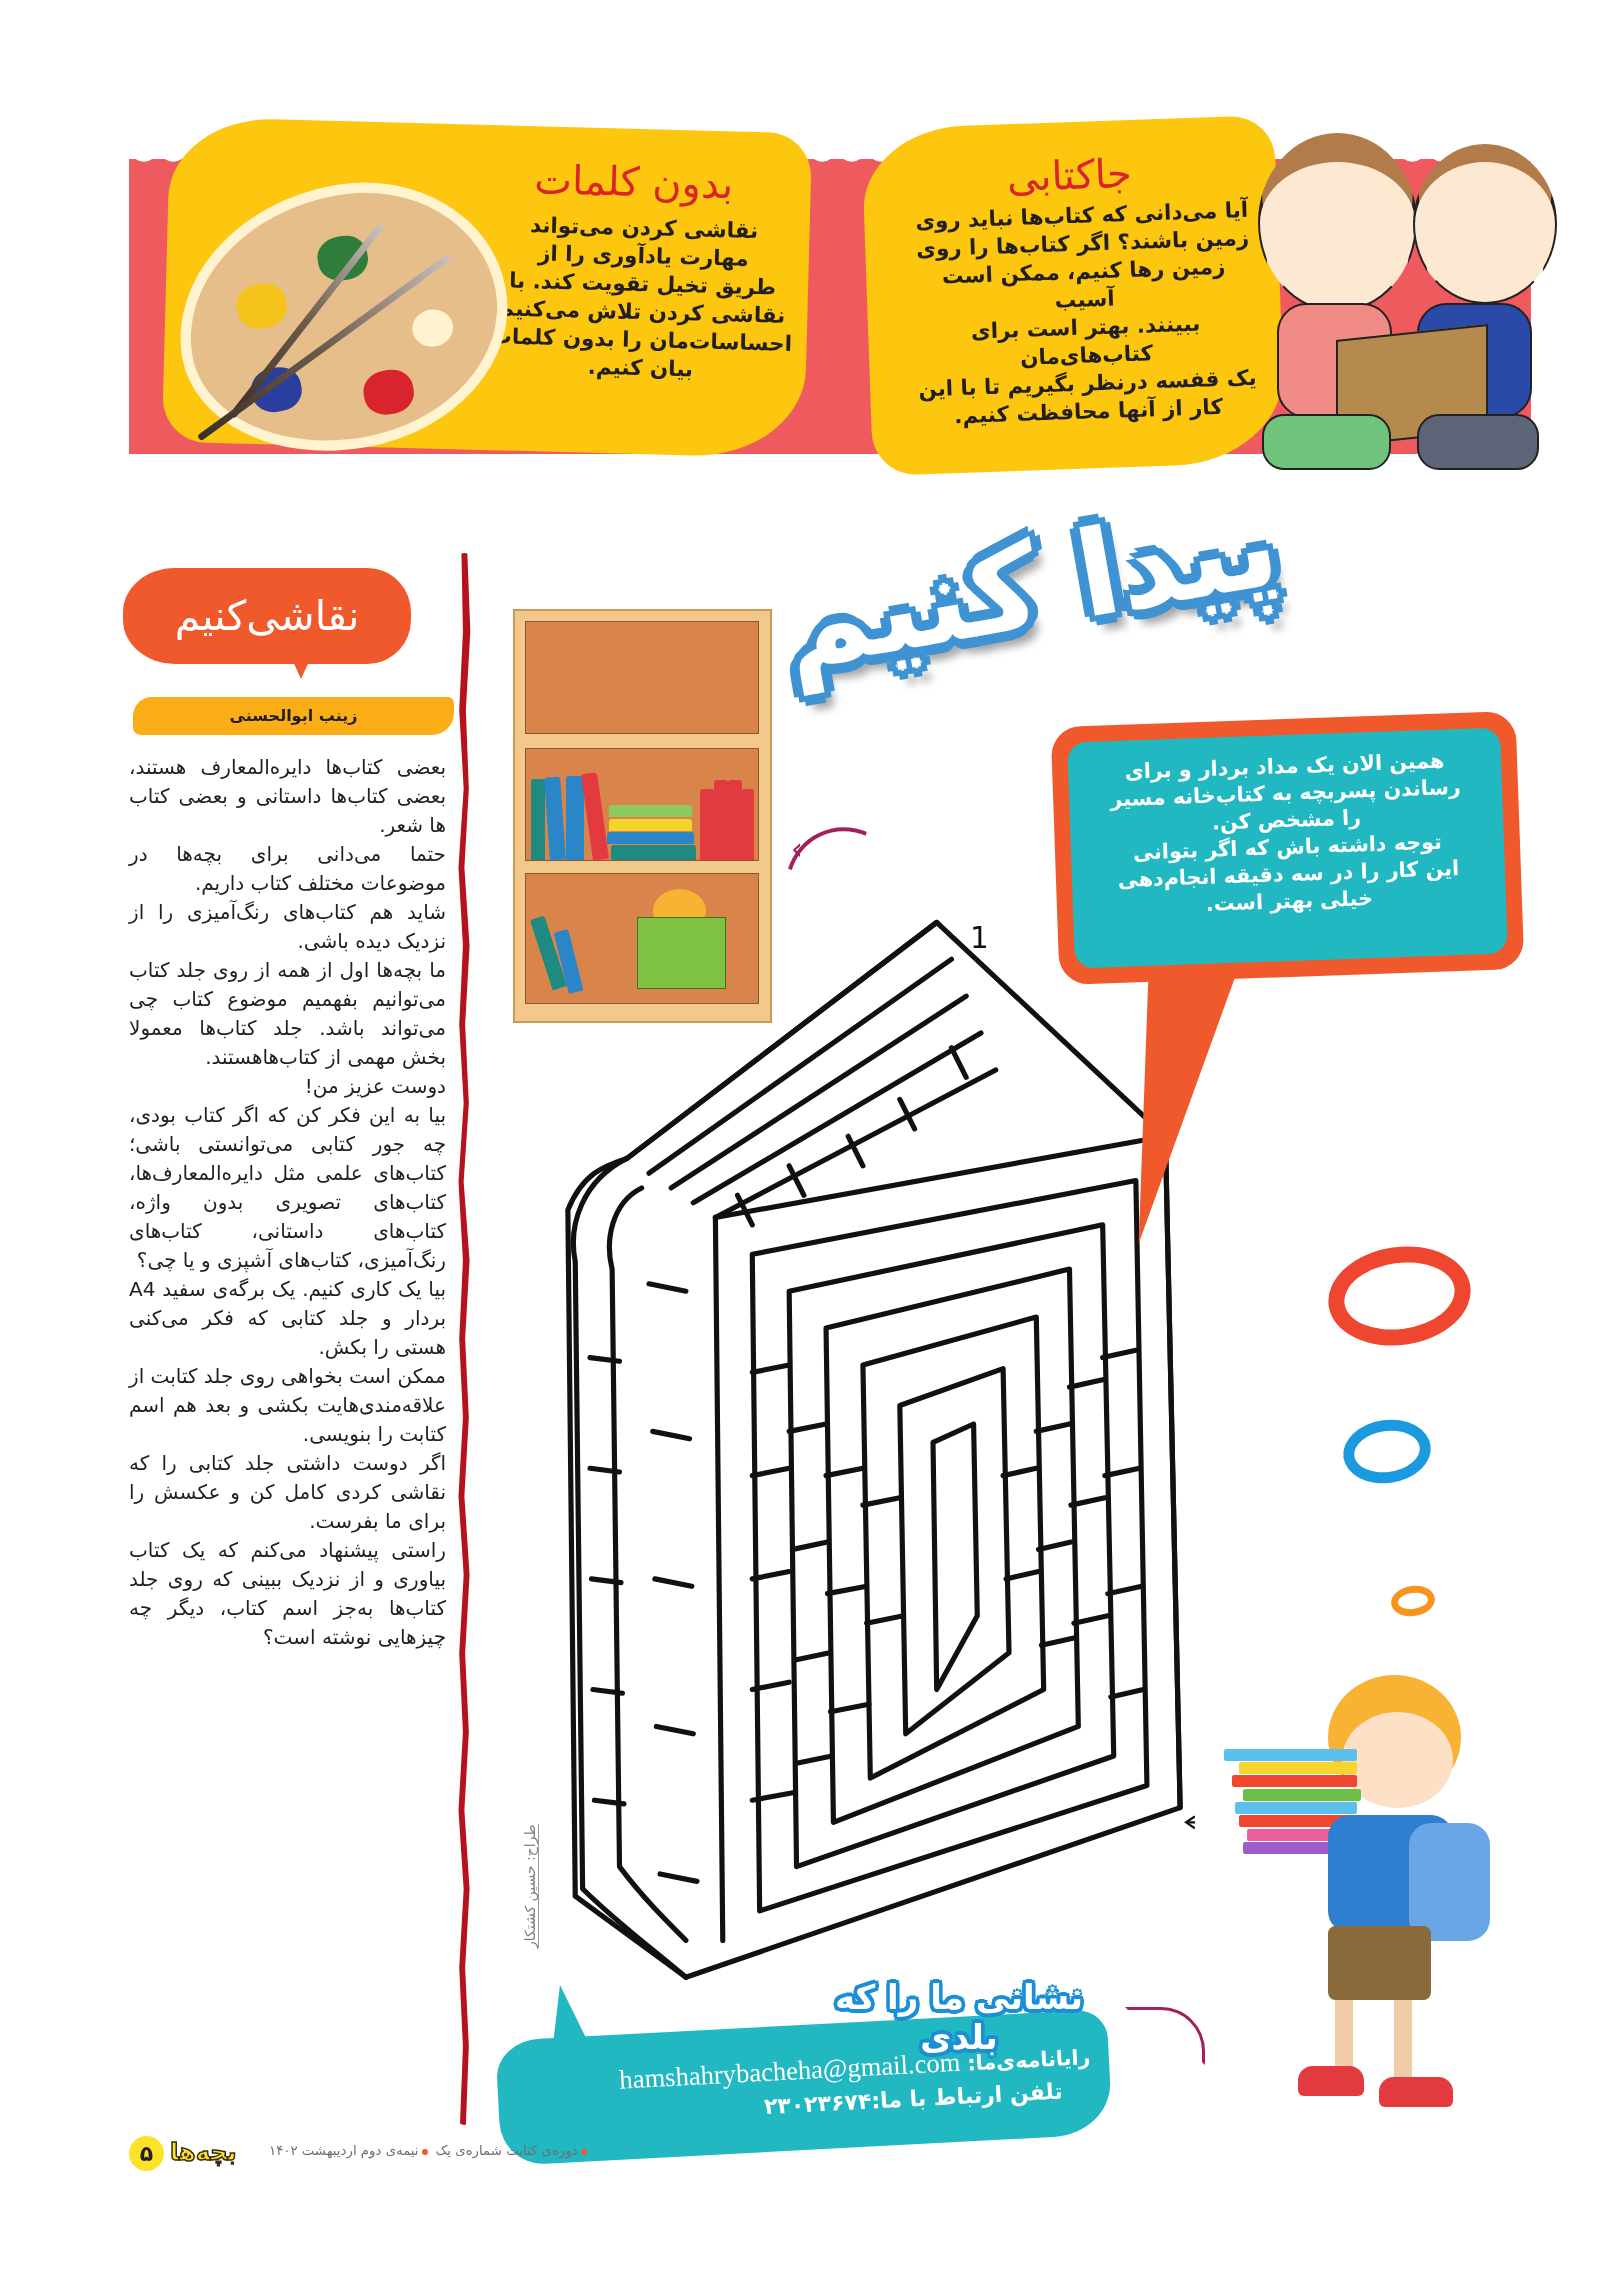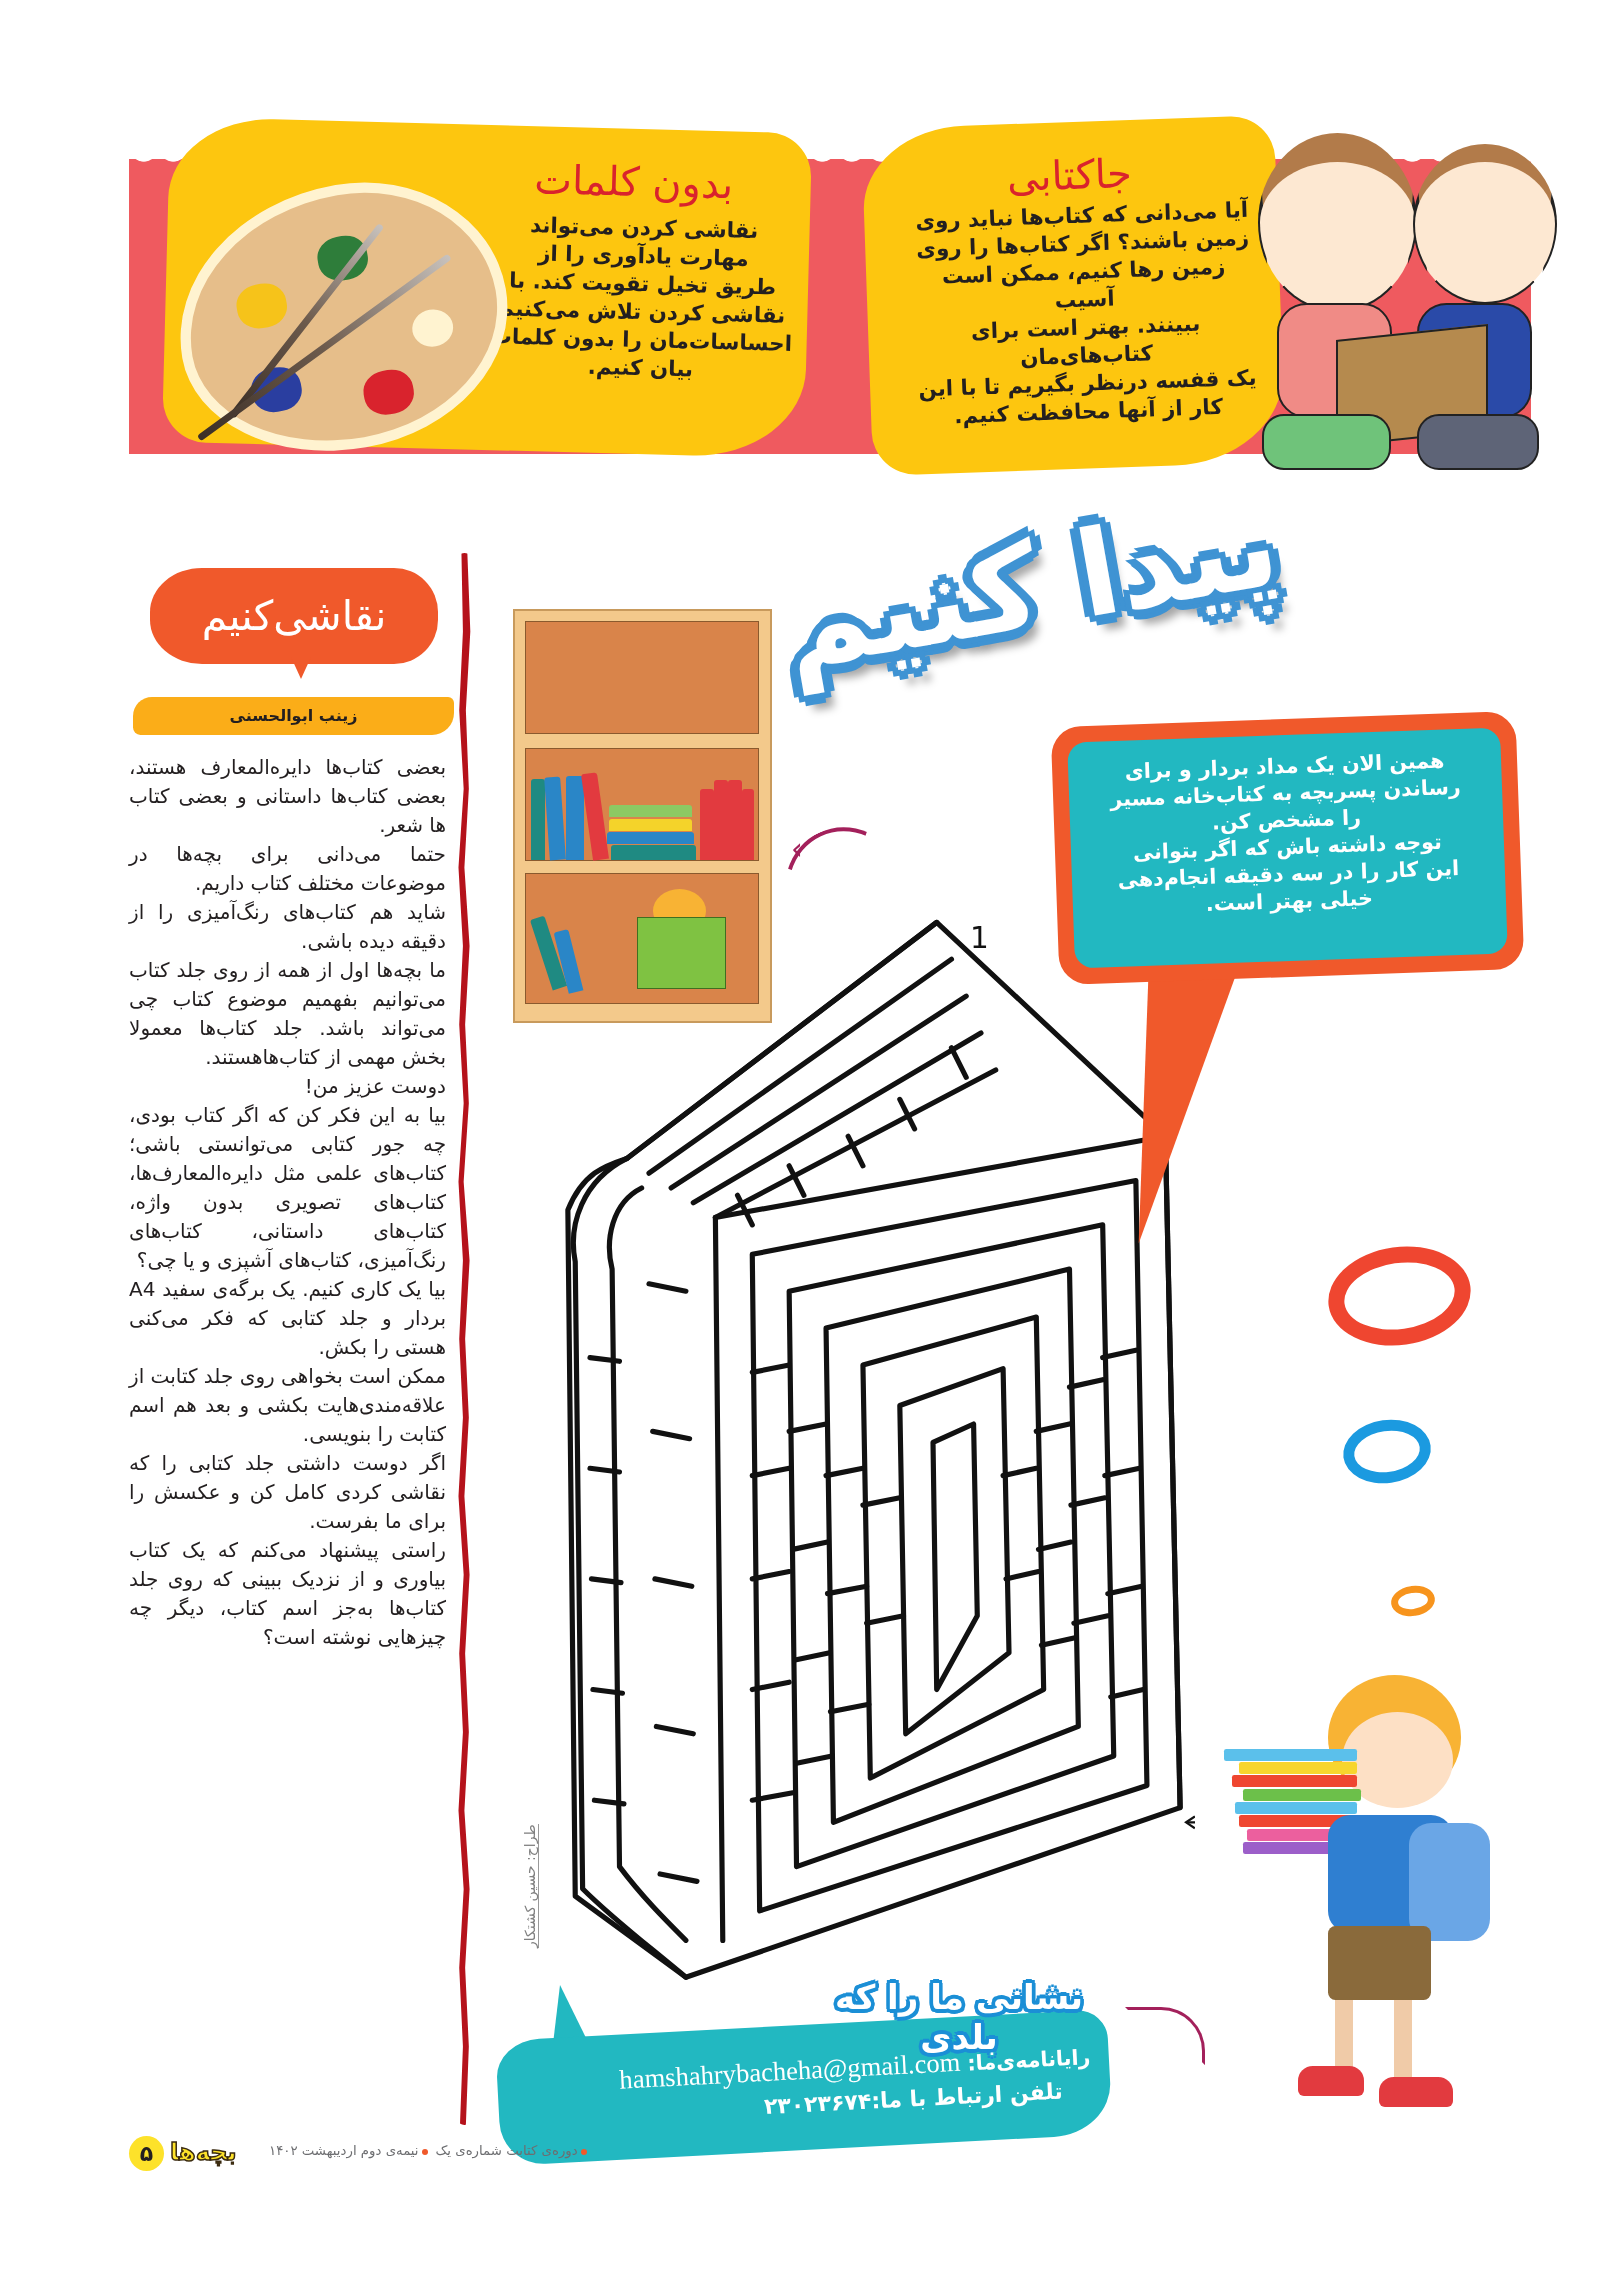--- a/index.html
+++ b/index.html
@@ -17,21 +17,21 @@
   .palette{left:188px;top:196px;width:310px;height:243px;background:#e6be8a;border-radius:55% 45% 50% 50%/55% 50% 50% 45%;transform:rotate(-10deg);box-shadow:0 0 0 10.3px #fff3d0;}
   .blob{position:absolute;border-radius:45%;width:50px;height:44px;}
   .brush{position:absolute;height:7.4px;border-radius:4.4px;background:linear-gradient(90deg,#3a2e26,#6d5b4d,#c8c2bd);transform-origin:left center;}
   
   .kid-head{position:absolute;border:2.2px solid #222;border-radius:50%;background:#fde8d2;}
   
   .headline{left:664px;top:516px;width:738px;height:170px;transform:rotate(-10deg);font-size:118px;font-weight:bold;color:#fff;text-align:center;direction:rtl;
     text-shadow:0 0 0 #3f93d3,-5.9px -5.9px 0 #3f93d3,5.9px -5.9px 0 #3f93d3,-5.9px 5.9px 0 #3f93d3,5.9px 5.9px 0 #3f93d3,0 10.3px 0 #3f93d3,10.3px 0 0 #3f93d3,-10.3px 0 0 #3f93d3,0 -10.3px 0 #3f93d3,7.4px 16px 8.9px rgba(0,0,0,0.35);}
   
   .wavy-line{left:457px;top:553px;width:14.8px;height:1572px;background:repeating-linear-gradient(180deg,#b5121b 0 29.5px,#b5121b 29.5px 59px);border-radius:7.4px;clip-path:polygon(30% 0,70% 0,90% 5%,60% 10%,80% 15%,50% 20%,85% 25%,55% 30%,80% 35%,45% 40%,85% 45%,55% 50%,80% 55%,50% 60%,85% 65%,55% 70%,80% 75%,50% 80%,85% 85%,55% 90%,80% 95%,60% 100%,20% 100%,40% 95%,15% 90%,45% 85%,10% 80%,40% 75%,15% 70%,45% 65%,10% 60%,40% 55%,15% 50%,40% 45%,10% 40%,45% 35%,15% 30%,40% 25%,10% 20%,45% 15%,15% 10%,40% 5%);}
-  .orange-bubble{left:150px;top:568px;width:288px;height:96px;background:#f0592b;border-radius:52px 44px 44px 52px/44px 44px 44px 44px;}
+  .orange-bubble{left:123px;top:568px;width:288px;height:96px;background:#f0592b;border-radius:52px 44px 44px 52px/44px 44px 44px 44px;}
   .orange-bubble-tail{left:291px;top:657px;width:0;height:0;border-left:10.3px solid transparent;border-right:10.3px solid transparent;border-top:22px solid #f0592b;}
   .bubble-title{color:#fff;font-size:41px;text-align:center;line-height:96px;direction:rtl;}
   .author-bar{left:133px;top:697px;width:321px;height:38px;background:#fbad18;border-radius:19px 5.9px 22px 7.4px;}
   .author{font-size:16px;font-weight:bold;text-align:center;line-height:38px;direction:rtl;}
   .article{left:129px;top:753px;width:317px;direction:rtl;text-align:justify;font-size:20px;line-height:29px;}
   .article p{margin:0;}
   
   .shelf{left:513px;top:609px;width:255px;height:410px;background:#f3c98b;border:2.2px solid #c89a5c;}
   .shelf-cell{position:absolute;left:10.3px;width:232px;background:#d9844a;border:1.5px solid #8a5a2e;}
   .book{position:absolute;bottom:0;border-radius:3px 3px 0 0;}
@@ -118,21 +118,21 @@
 </div>
 <div class="abs orange-bubble-tail"></div>
 <div class="abs author-bar">
   <div class="author">زینب ابوالحسنی</div>
 </div>
 <div class="abs wavy-line"></div>
 
 <div class="abs article">
   <p>بعضی کتاب‌ها دایره‌المعارف هستند، بعضی کتاب‌ها داستانی و بعضی کتاب ها شعر.</p>
   <p>حتما می‌دانی برای بچه‌ها در موضوعات مختلف کتاب داریم.</p>
-  <p>شاید هم کتاب‌های رنگ‌آمیزی را از دقیقه دیده باشی.</p>
+  <p>شاید هم کتاب‌های رنگ‌آمیزی را از نزدیک دیده باشی.</p>
   <p>ما بچه‌ها اول از همه از روی جلد کتاب می‌توانیم بفهمیم موضوع کتاب چی می‌تواند باشد. جلد کتاب‌ها معمولا بخش مهمی از کتاب‌هاهستند.</p>
   <p>دوست عزیز من!</p>
   <p>بیا به این فکر کن که اگر کتاب بودی، چه جور کتابی می‌توانستی باشی؛ کتاب‌های علمی مثل دایره‌المعارف‌ها، کتاب‌های تصویری بدون واژه، کتاب‌های داستانی، کتاب‌های رنگ‌آمیزی، کتاب‌های آشپزی و یا چی؟</p>
   <p>بیا یک کاری کنیم. یک برگه‌ی سفید A4 بردار و جلد کتابی که فکر می‌کنی هستی را بکش.</p>
   <p>ممکن است بخواهی روی جلد کتابت از علاقه‌مندی‌هایت بکشی و بعد هم اسم کتابت را بنویسی.</p>
   <p>اگر دوست داشتی جلد کتابی را که نقاشی کردی کامل کن و عکسش را برای ما بفرست.</p>
   <p>راستی پیشنهاد می‌کنم که یک کتاب بیاوری و از نزدیک ببینی که روی جلد کتاب‌ها به‌جز اسم کتاب، دیگر چه چیزهایی نوشته است؟</p>
 </div>
 
 <div class="abs shelf">

